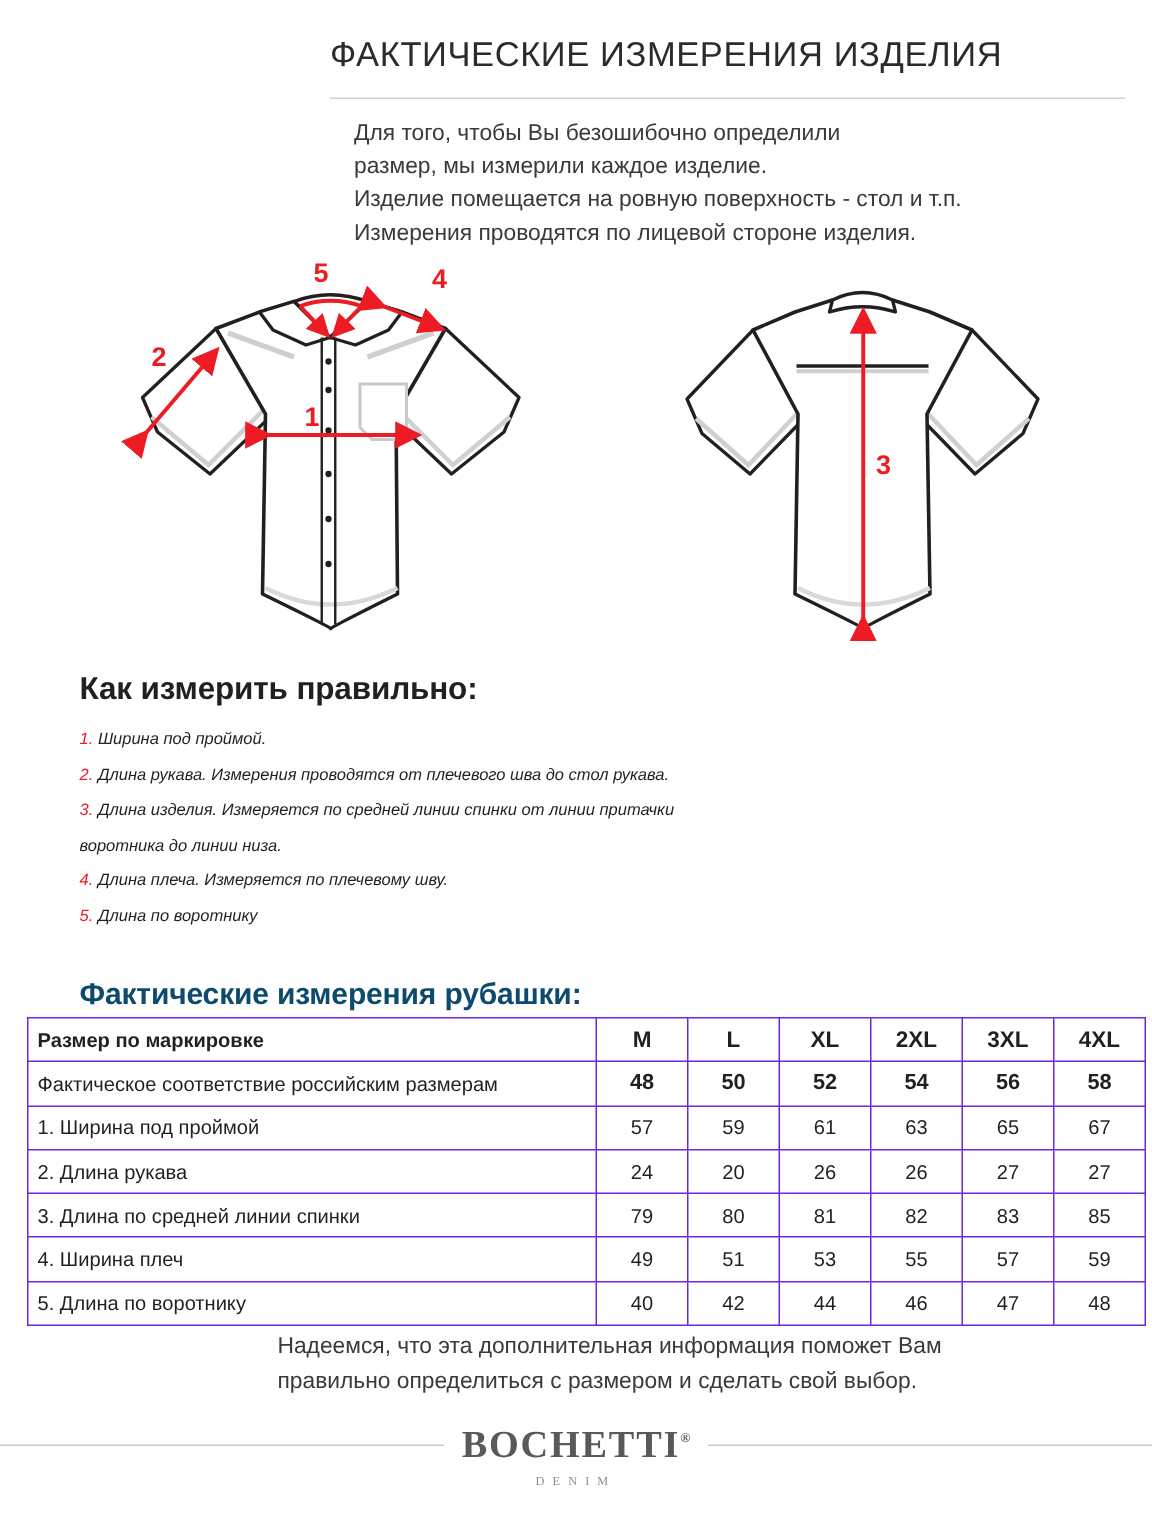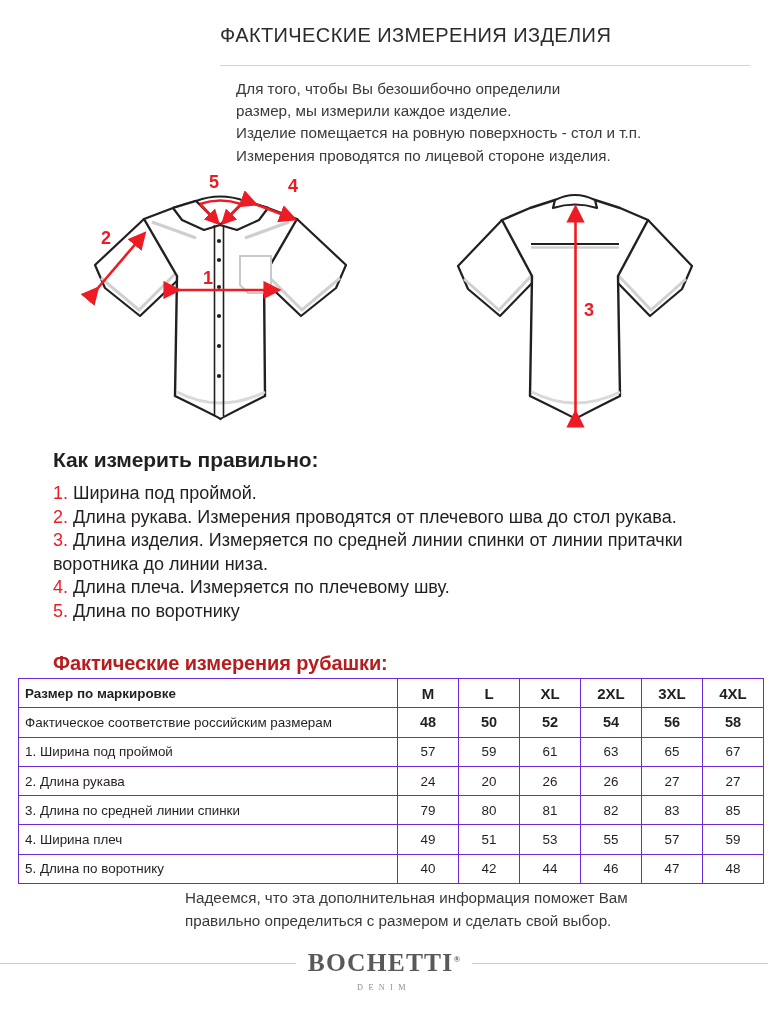--- a/index.html
+++ b/index.html
@@ -15,21 +15,21 @@
     position: relative;
     overflow: hidden;
   }
 
   
   .page-title {
     position: absolute;
     left: 220px;
     top: 24px;
     width: 530px;
-    font-size: 20px;
+    font-size: 23px;
     font-weight: 400;
     letter-spacing: 0.4px;
     color: #2b2b2b;
     line-height: 1.1;
     white-space: nowrap;
   }
   .title-rule {
     position: absolute;
     left: 220px;
     top: 65px;
@@ -66,38 +66,39 @@
     font-size: 21px;
     font-weight: 700;
     color: #231f20;
     letter-spacing: -0.1px;
   }
   .howto-list {
     position: absolute;
     left: 53px;
     top: 482px;
     width: 700px;
-    font-size: 18px;
+    font-size: 11px;
     line-height: 23.6px;
     color: #231f20;
+    font-style: italic;
   }
   .howto-list .li { }
   .howto-list .num {
     color: #ed1c24;
     font-weight: 400;
   }
 
   
   .table-title {
     position: absolute;
     left: 53px;
     top: 652px;
     font-size: 20px;
     font-weight: 700;
-    color: #b91c1c;
+    color: #0c4a6e;
     letter-spacing: -0.1px;
   }
   table.size-table {
     position: absolute;
     left: 18px;
     top: 678px;
     width: 732px;
     border-collapse: collapse;
     font-size: 13.4px;
     color: #231f20;

